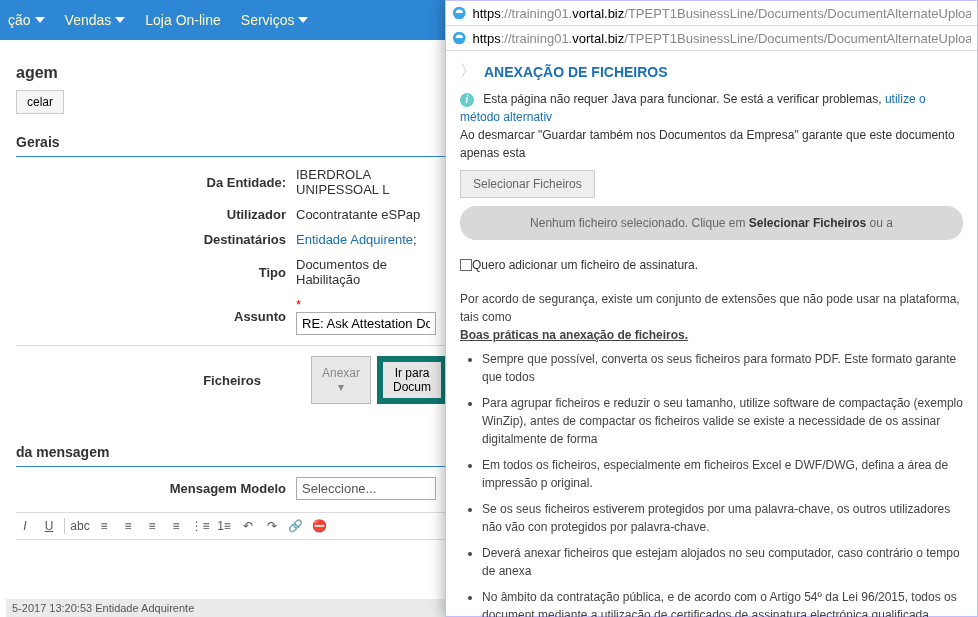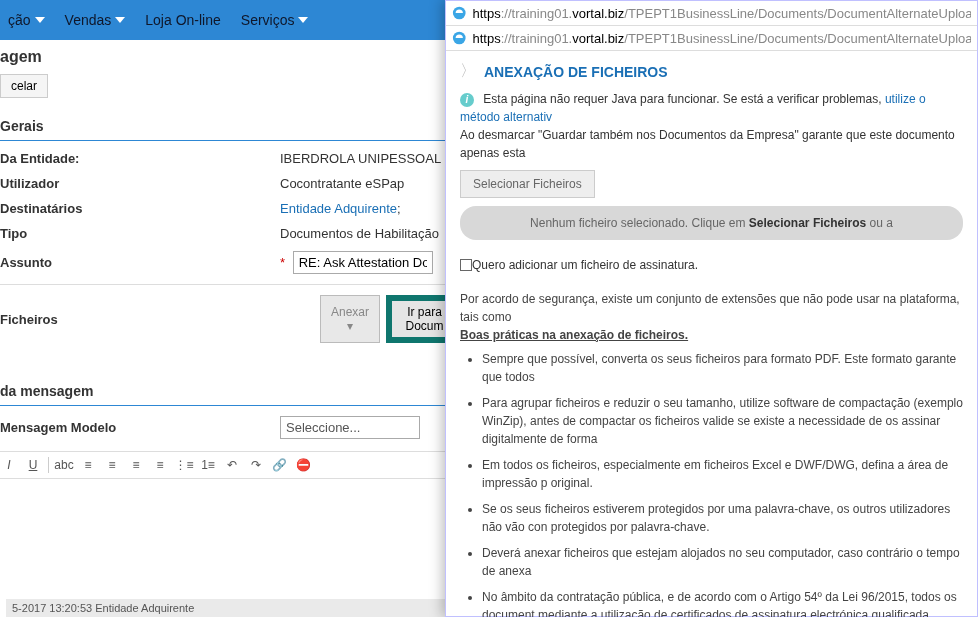--- a/index.html
+++ b/index.html
@@ -1,31 +1,31 @@
 <!DOCTYPE html>
 <html><head>
 <meta charset="utf-8">
 <style>
 * { box-sizing: border-box; margin: 0; padding: 0; }
 body { font-family: Arial, sans-serif; font-size: 12px; color: #333; overflow: hidden; width: 978px; height: 617px; position: relative; background: #fff; }
 
 
 .topnav { background: #2d87d4; height: 40px; display: flex; align-items: center; padding: 0 8px; gap: 20px; }
-.topnav-item { color: #0f172a; font-size: 14px; display: flex; align-items: center; gap: 4px; cursor: pointer; }
+.topnav-item { color: #fef9c3; font-size: 14px; display: flex; align-items: center; gap: 4px; cursor: pointer; }
 .caret { width: 0; height: 0; border-left: 5px solid transparent; border-right: 5px solid transparent; border-top: 6px solid #fff; }
 .search-pill { background: #fff; border-radius: 14px; padding: 4px 12px; color: #999; font-size: 13px; margin-left: auto; width: 60px; overflow: hidden; white-space: nowrap; }
 
 
-.left { width: 463px; padding: 0; }
+.left { width: 463px; padding: 16px; }
 .section-title { font-size: 14px; font-weight: bold; color: #333; padding: 10px 0 6px 0; border-bottom: 1px solid #2d87d4; margin-bottom: 10px; }
 .page-title { font-size: 16px; font-weight: bold; padding: 8px 0 4px 0; }
 .btn-cancel { background: #f5f5f5; border: 1px solid #ccc; padding: 4px 10px; font-size: 12px; cursor: pointer; margin: 4px 4px 10px 0; }
 
 .form-row { display: flex; align-items: center; margin: 10px 0; }
-.form-label { width: 280px; text-align: left; padding-right: 10px; font-size: 13px; color: #333; font-weight: bold; }
+.form-label { width: 280px; text-align: right; padding-right: 10px; font-size: 13px; color: #333; font-weight: bold; }
 .form-value { font-size: 13px; flex: 1; }
 .link { color: #1a6fb5; cursor: pointer; }
 .req { color: #c00; margin-right: 4px; }
 .text-input { border: 1px solid #aaa; padding: 3px 5px; font-size: 13px; width: 140px; }
 .btn-grey { background: #e8e8e8; border: 1px solid #bbb; padding: 4px 10px; font-size: 12px; color: #888; cursor: pointer; }
 .btn-white { background: #e5e5e5; border: 6px solid #0f766e; padding: 4px 10px; font-size: 12px; cursor: pointer; }
 .select { border: 1px solid #aaa; padding: 3px 5px; font-size: 13px; width: 140px; color: #555; }
 
 
 .rte { border-top: 1px solid #ddd; border-bottom: 1px solid #ddd; padding: 4px 0; display: flex; gap: 6px; align-items: center; margin-top: 12px; }

